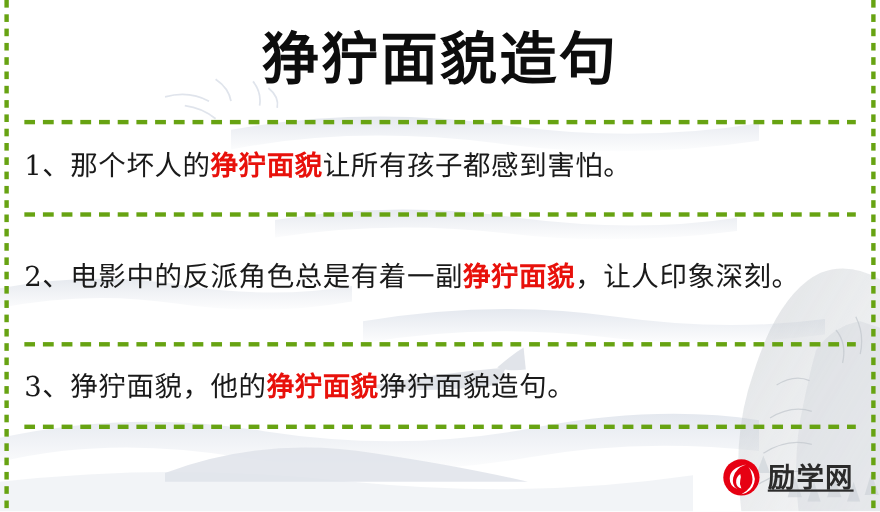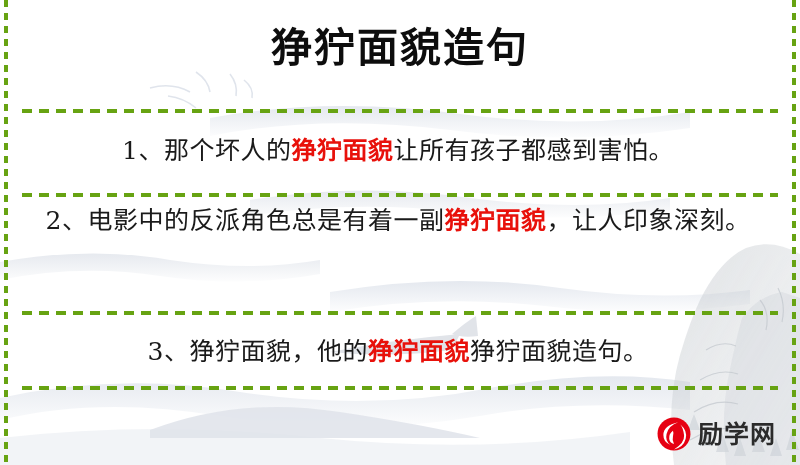--- a/index.html
+++ b/index.html
@@ -69,38 +69,38 @@
   
   .title {
     position: absolute;
     left: 0;
     right: 0;
     top: 24px;
     z-index: 5;
     text-align: center;
     font-family: "DejaVu Serif", "Liberation Serif", serif;
     font-weight: 700;
-    font-size: 41px;
+    font-size: 52px;
     line-height: 1.2;
     letter-spacing: 2px;
     color: #0d0d0d;
   }
 
   
   .sentence {
     position: absolute;
     left: 22px;
     right: 26px;
     z-index: 5;
     font-family: "DejaVu Serif", "Liberation Serif", serif;
     font-size: 25px;
     line-height: 40px;
     color: #1a1a1a;
     letter-spacing: 0.5px;
-    text-align: center;
+    text-align: left;
   }
   .sentence .kw {
     color: #e8110b;
     font-weight: 700;
   }
 
   
   .logo {
     position: absolute;
     right: 24px;
@@ -116,20 +116,21 @@
     flex: 0 0 34px;
     display: block;
   }
   .logo-text {
     font-family: "DejaVu Sans", "Liberation Sans", sans-serif;
     font-weight: 700;
     font-size: 25px;
     line-height: 1;
     color: #2b2b2b;
     letter-spacing: 1px;
+    text-decoration: underline;
   }
 </style>
 </head>
 <body>
 
 <div class="page">
 
   <svg class="wm-svg" viewBox="0 0 800 465" preserveAspectRatio="none" aria-hidden="true">
     <defs>
       <linearGradient id="mistA" x1="0" y1="0" x2="0" y2="1">
@@ -199,21 +200,21 @@
 
   <div class="rule" style="top:109px;"></div>
   <div class="rule" style="top:193px;"></div>
   <div class="rule" style="top:311px;"></div>
   <div class="rule" style="top:386px;"></div>
 
   <div class="sentence" style="top:131px;">
     <span>1、</span><span>那个坏人的</span><span class="kw">狰狞面貌</span><span>让所有孩子都感到害怕。</span>
   </div>
 
-  <div class="sentence" style="top:201px;">
+  <div class="sentence" style="top:232px;">
     <span>2、</span><span>电影中的反派角色总是有着一副</span><span class="kw">狰狞面貌</span><span>，让人印象深刻。</span>
   </div>
 
   <div class="sentence" style="top:332px;">
     <span>3、</span><span>狰狞面貌，他的</span><span class="kw">狰狞面貌</span><span>狰狞面貌造句。</span>
   </div>
 
   <div class="logo">
     <svg class="logo-mark" viewBox="0 0 64 64" aria-hidden="true">
       <circle cx="32" cy="32" r="31" fill="#e60012"></circle>

